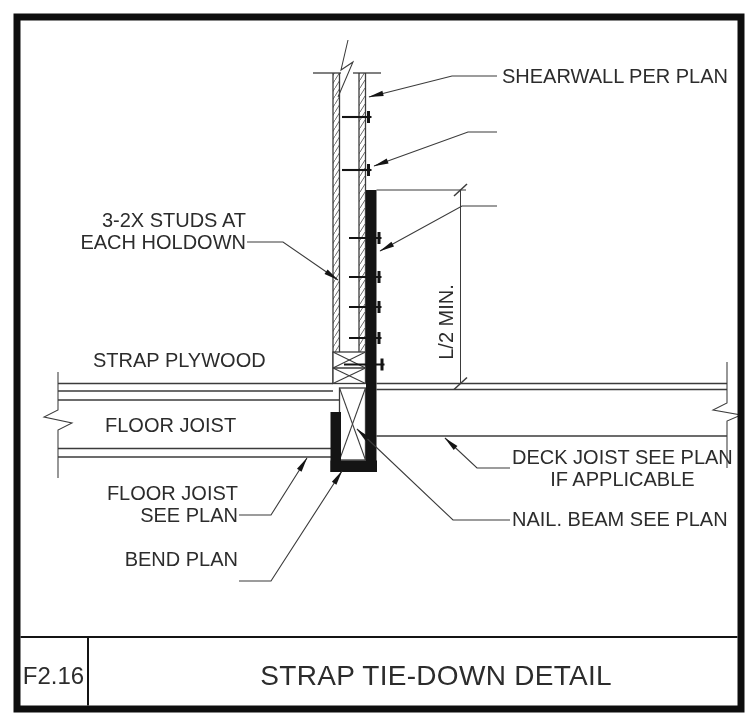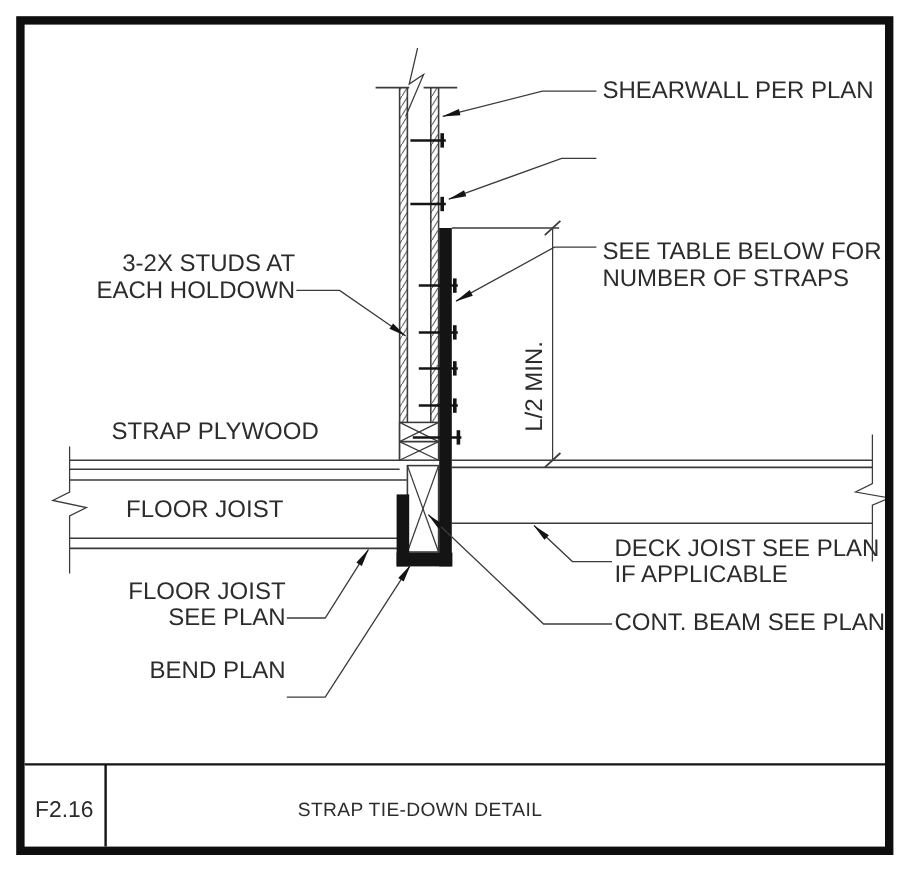--- a/index.html
+++ b/index.html
@@ -5,25 +5,25 @@
   :root{
     --background:#ffffff; --line:#3b3b3b; --heavy:#141414; --text:#2c2c2c; --border:#0e0e0e;
   }
   html,body{margin:0;padding:0;background:var(--background);}
   #canvas{
     position:relative; width:750px; height:726px; overflow:hidden;
     background:var(--background); color:var(--text);
     font-family:"Liberation Sans", sans-serif;
   }
   #linework{position:absolute; left:0; top:0;}
-  .lbl{position:absolute; font-size:20px; line-height:22px; white-space:nowrap; color:var(--text);}
+  .lbl{position:absolute; font-size:20px; line-height:22px; white-space:nowrap; color:var(--text);text-align:center;}
   .r{text-align:right;}
   .dim{width:120px; height:24px; text-align:center; transform:rotate(-90deg); transform-origin:center;}
-  .tb-num{position:absolute; left:20px; top:665px; width:67px; text-align:center; font-size:19px; line-height:22px;}
-  .tb-title{position:absolute; left:88px; top:663px; width:524px; text-align:center; font-size:16px; line-height:26px; letter-spacing:.3px;}
+  .tb-num{position:absolute; left:20px; top:665px; width:67px; text-align:center; font-size:24px; line-height:22px;}
+  .tb-title{position:absolute; left:88px; top:663px; width:524px; text-align:right; font-size:28px; line-height:26px; letter-spacing:.3px;}
   
   .ln{stroke:var(--line); stroke-width:1.3; fill:none;}
   .thin{stroke-width:1.05;}
   .wht{fill:#ffffff;}
   .heavy{fill:var(--heavy); stroke:none;}
   .nailshank{stroke:var(--heavy); stroke-width:2.1; fill:none;}
   .nailhead{stroke:var(--heavy); stroke-width:3; fill:none;}
   .tick{stroke:var(--line); stroke-width:1.5; fill:none;}
   .tbline{stroke:var(--heavy); stroke-width:2; fill:none;}
   .leader{stroke:var(--line); stroke-width:1.1; fill:none;}
@@ -137,24 +137,20 @@
       <line class="tbline" x1="20.5" y1="637" x2="737.5" y2="637"></line>
       <line class="tbline" x1="88" y1="637" x2="88" y2="705.5"></line>
     </g>
   </svg>
 
   <div class="lbl" style="left:502px; top:65px;">
     <div>SHEARWALL PER PLAN</div>
   </div>
 
 
-  <div class="lbl" style="left:502px; top:199px;">
-    <div>SEE TABLE BELOW FOR</div>
-    <div>NUMBER OF STRAPS</div>
-  </div>
 
   <div class="lbl r" style="left:58px; top:209px; width:188px;">
     <div>3-2X STUDS AT</div>
     <div>EACH HOLDOWN</div>
   </div>
 
   <div class="lbl" style="left:93px; top:349px;">
     <div>STRAP PLYWOOD</div>
   </div>
 
@@ -170,21 +166,21 @@
   <div class="lbl r" style="left:58px; top:548px; width:180px;">
     <div>BEND PLAN</div>
   </div>
 
   <div class="lbl" style="left:512px; top:446px;">
     <div>DECK JOIST SEE PLAN</div>
     <div>IF APPLICABLE</div>
   </div>
 
   <div class="lbl" style="left:512px; top:508px;">
-    <div>CONT. BEAM SEE PLAN</div>
+    <div>NAIL. BEAM SEE PLAN</div>
   </div>
 
   <div class="lbl dim" style="left:387px; top:310px;">L/2 MIN.</div>
 
   <div class="tb-num">F2.16</div>
   <div class="tb-title">STRAP TIE-DOWN DETAIL</div>
 
 </div>
 
 </body></html>

